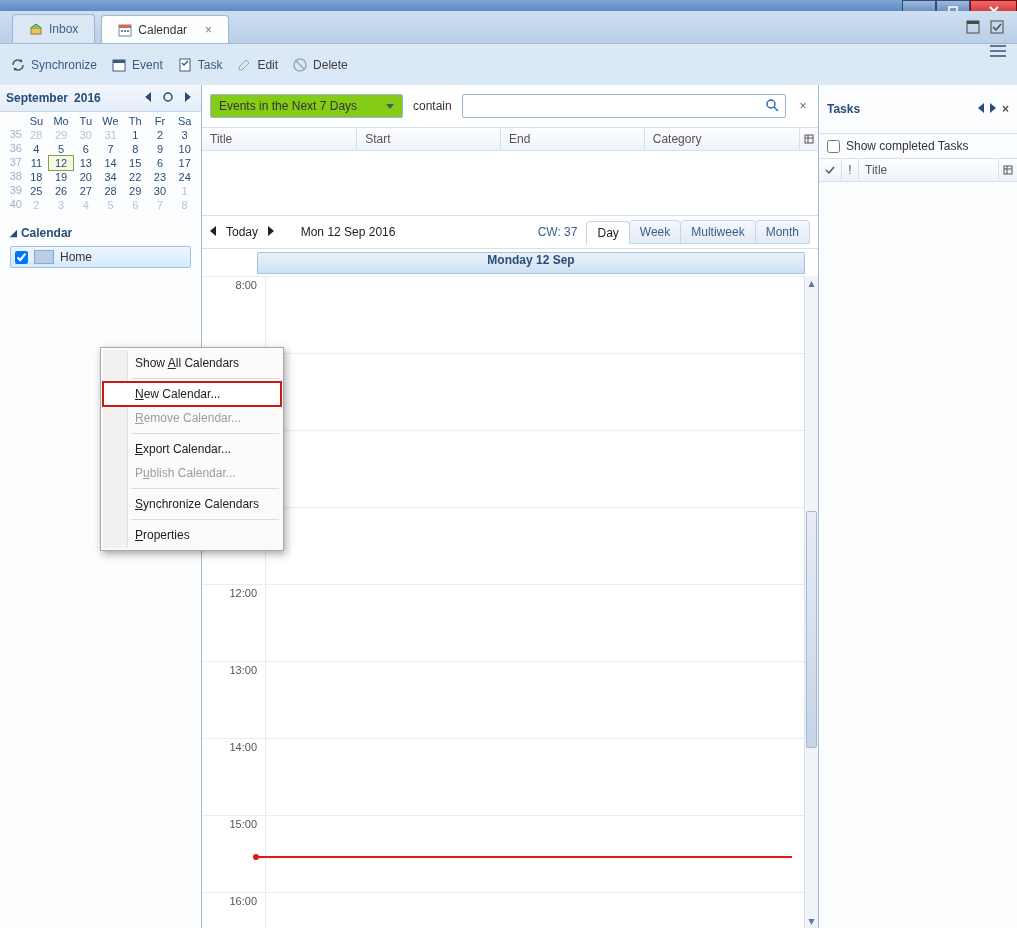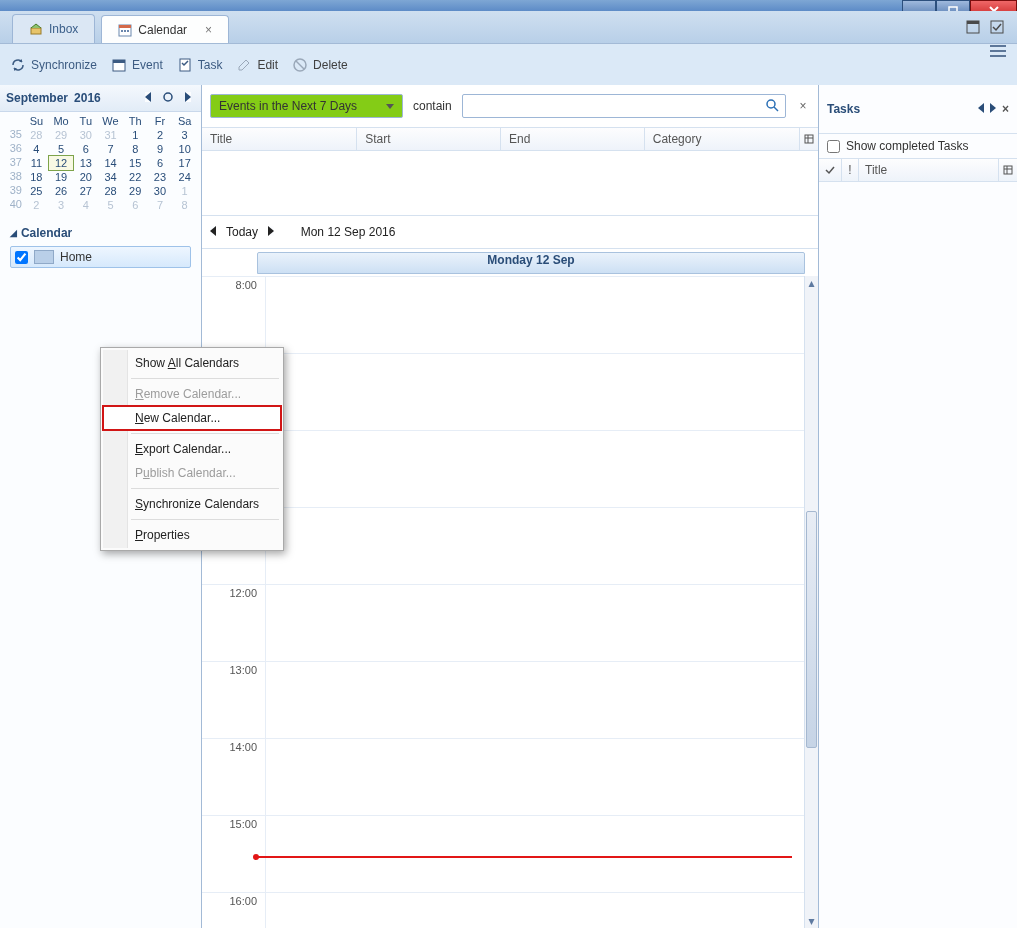--- a/index.html
+++ b/index.html
@@ -342,20 +342,27 @@
       <div class="listarea"></div>
 
       <div class="daynav">
         <div class="todaygrp">
           <span><span class="tri left" style="color:#222"></span></span>
           <span>Today</span>
           <span><span class="tri right" style="color:#222"></span></span>
           &nbsp;&nbsp;
           <span class="datestr">Mon 12 Sep 2016</span>
         </div>
+        <div class="views">
+          <span class="cw">CW: 37</span>
+          <div class="viewtab active">Day</div>
+          <div class="viewtab">Week</div>
+          <div class="viewtab">Multiweek</div>
+          <div class="viewtab">Month</div>
+        </div>
       </div>
 
       <div class="dayhdr">Monday 12 Sep</div>
 
       <div class="timeview" id="timeview">
           <div style="position: absolute; left: 0px; right: 13px; top: 0px;">
             <div class="timerow">
               <div class="timelabel">8:00</div>
               <div class="timecell"></div>
             </div>
@@ -429,22 +436,22 @@
             </svg>
         </div>
       </div>
     </div>
   </div>
 
   <div class="ctxmenu" id="ctxmenu">
     <div class="mgutter"></div>
   <div class="mi">Show <span class="mn-ul">A</span>ll Calendars</div>
       <div class="mi sep"></div>
+      <div class="mi highlight"><span class="mn-ul">N</span>ew Calendar...</div>
       <div class="mi disabled"><span class="mn-ul">R</span>emove Calendar...</div>
-      <div class="mi highlight"><span class="mn-ul">N</span>ew Calendar...</div>
       <div class="mi sep"></div>
       <div class="mi"><span class="mn-ul">E</span>xport Calendar...</div>
       <div class="mi disabled">P<span class="mn-ul">u</span>blish Calendar...</div>
       <div class="mi sep"></div>
       <div class="mi"><span class="mn-ul">S</span>ynchronize Calendars</div>
       <div class="mi sep"></div>
       <div class="mi"><span class="mn-ul">P</span>roperties</div>
     </div>
 
 </div>

